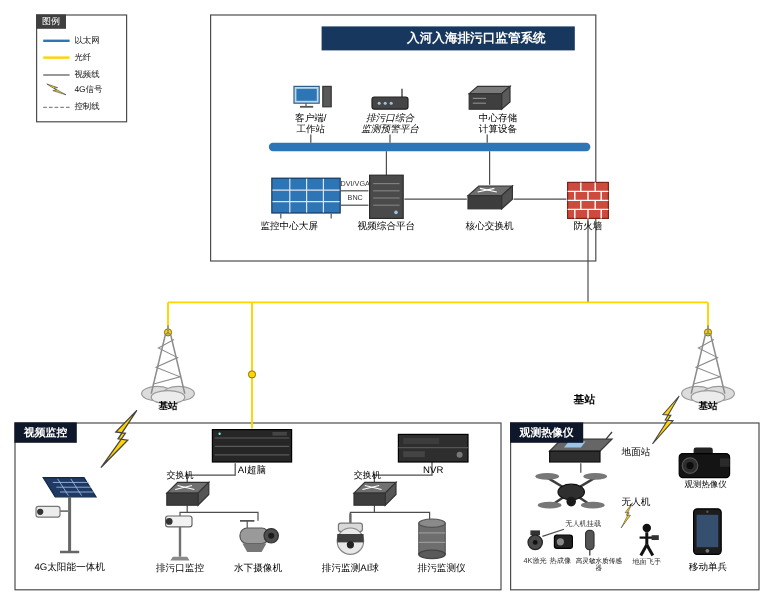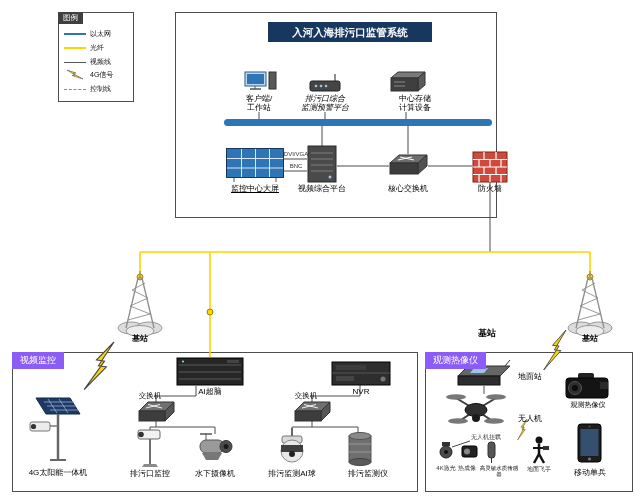--- a/index.html
+++ b/index.html
@@ -4,22 +4,22 @@
 <style>
   html,body{margin:0;padding:0;background:#fff;}
   body{width:640px;height:504px;font-family:"Liberation Sans","DejaVu Sans",sans-serif;}
   .stage{position:relative;width:640px;height:504px;overflow:hidden;background:#fff;}
   .wires{position:absolute;left:0;top:0;z-index:1;}
   .box{position:absolute;border:1px solid #4d4d4d;background:transparent;z-index:0;}
   .lbl{position:absolute;font-size:8px;line-height:1.18;color:#000;text-align:center;white-space:pre-line;z-index:3;}
   .tiny{font-size:6px;color:#333;}
   .bold{font-weight:bold;}
   .banner{position:absolute;background:#17375e;color:#fff;font-weight:bold;font-size:10.5px;text-align:center;line-height:20px;z-index:3;}
-  .tab{position:absolute;background:#8b5cf6;color:#fff;font-size:9px;font-weight:normal;padding:2px 8px;z-index:4;text-align:center;}
-  .legend{position:absolute;left:30px;top:12px;width:74px;height:88px;border:1px solid #4d4d4d;background:#fff;z-index:4;margin-left:28px;}
+  .tab{position:absolute;background:#0f172a;color:#fff;font-size:9px;font-weight:bold;padding:2px 8px;z-index:4;text-align:center;}
+  .legend{position:absolute;left:30px;top:12px;width:74px;height:88px;border:1px solid #4d4d4d;background:#fff;z-index:4;}
   .legend-title{position:absolute;left:-1px;top:-1px;background:#3f3f3f;color:#fff;font-size:7.5px;padding:1px 5px;}
   .legend-row{position:absolute;left:5px;display:flex;align-items:center;gap:4px;font-size:7px;color:#111;}
   .lg-ic{display:inline-block;width:22px;height:0;}
   .lg-blue{border-top:2px solid #2e75b6;}
   .lg-yellow{border-top:2px solid #ffd400;}
   .lg-gray{border-top:1px solid #555;}
   .lg-dash{border-top:1px dashed #888;}
 </style>
 </head>
 <body>
@@ -325,32 +325,32 @@
           <path d="M3 1 L12 4 L9 4.5 L19 10 L8 6.5 L11 6 Z" fill="#ffd400" stroke="#555" stroke-width="0.6"></path>
         </svg>
       <span>4G信号</span>
     </div>
     <div class="legend-row" style="top:71px;">
       <span class="lg-ic lg-dash"></span>
       <span>控制线</span>
     </div>
   </div>
 
-  <div class="banner" style="left:268px;top:22px;width:164px;height:20px;">入河入海排污口监管系统</div>
+  <div class="banner" style="left:268px;top:22px;width:164px;height:20px;padding-left:47px;">入河入海排污口监管系统</div>
 
   <div class="tab" style="left:12px;top:352px;">视频监控</div>
   <div class="tab" style="left:425px;top:352px;">观测热像仪</div>
 
   <div class="lbl" style="left:231px;top:94px;width:56px;">客户端/
 工作站</div>
   <div class="lbl" style="left:293px;top:94px;width:64px;font-style:italic;">排污口综合
 监测预警平台</div>
   <div class="lbl" style="left:381px;top:94px;width:50px;text-align:right;">中心存储
 计算设备</div>
-  <div class="lbl" style="left:225px;top:184px;width:60px;text-decoration:underline;">监控中心大屏</div>
+  <div class="lbl" style="left:211px;top:184px;width:60px;">监控中心大屏</div>
   <div class="lbl" style="left:295px;top:184px;width:54px;">视频综合平台</div>
   <div class="lbl" style="left:382px;top:184px;width:52px;">核心交换机</div>
   <div class="lbl" style="left:471px;top:184px;width:38px;">防火墙</div>
   <div class="lbl tiny" style="left:280px;top:151px;width:32px;">DVI/VGA</div>
   <div class="lbl tiny" style="left:285px;top:163px;width:22px;">BNC</div>
 
   <div class="lbl bold" style="left:126px;top:334px;width:28px;">基站</div>
   <div class="lbl bold" style="left:472px;top:328px;width:30px;font-size:9px;">基站</div>
   <div class="lbl bold" style="left:576px;top:334px;width:28px;">基站</div>
 

